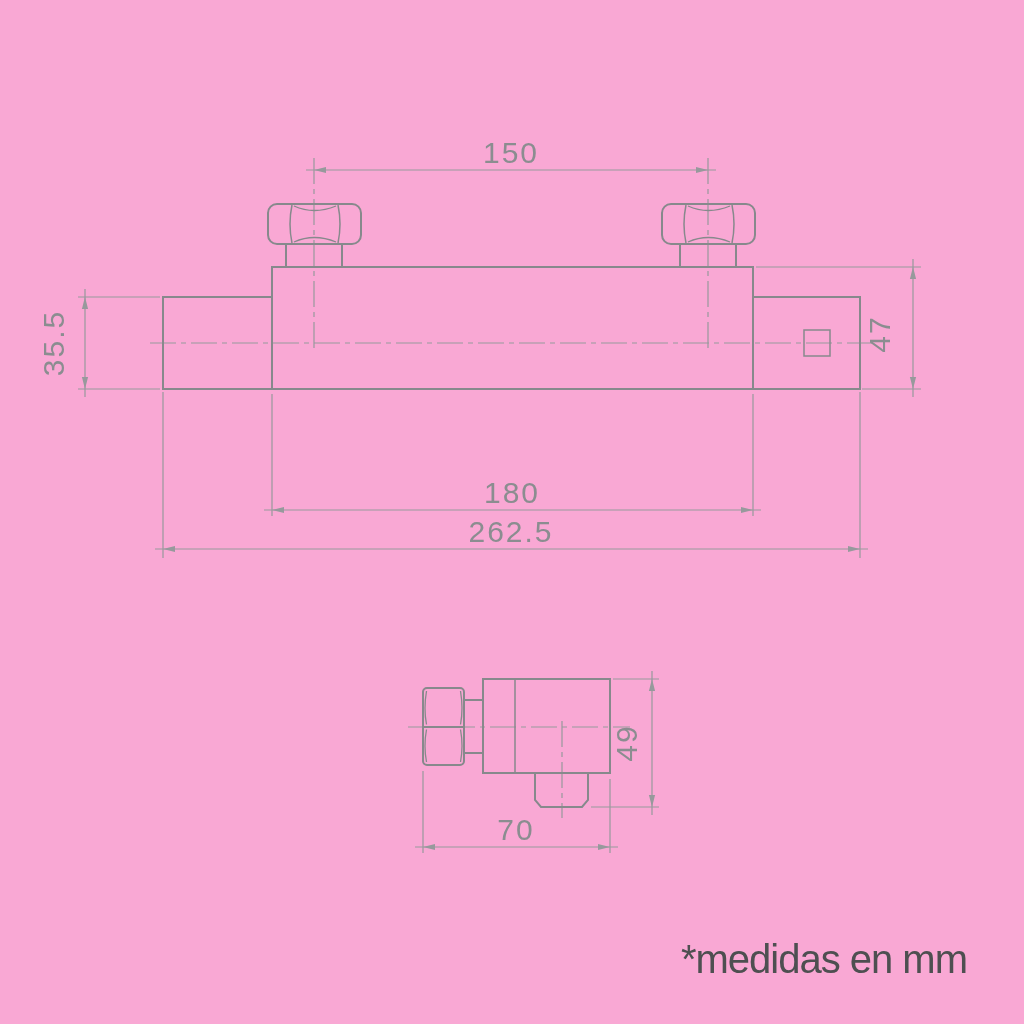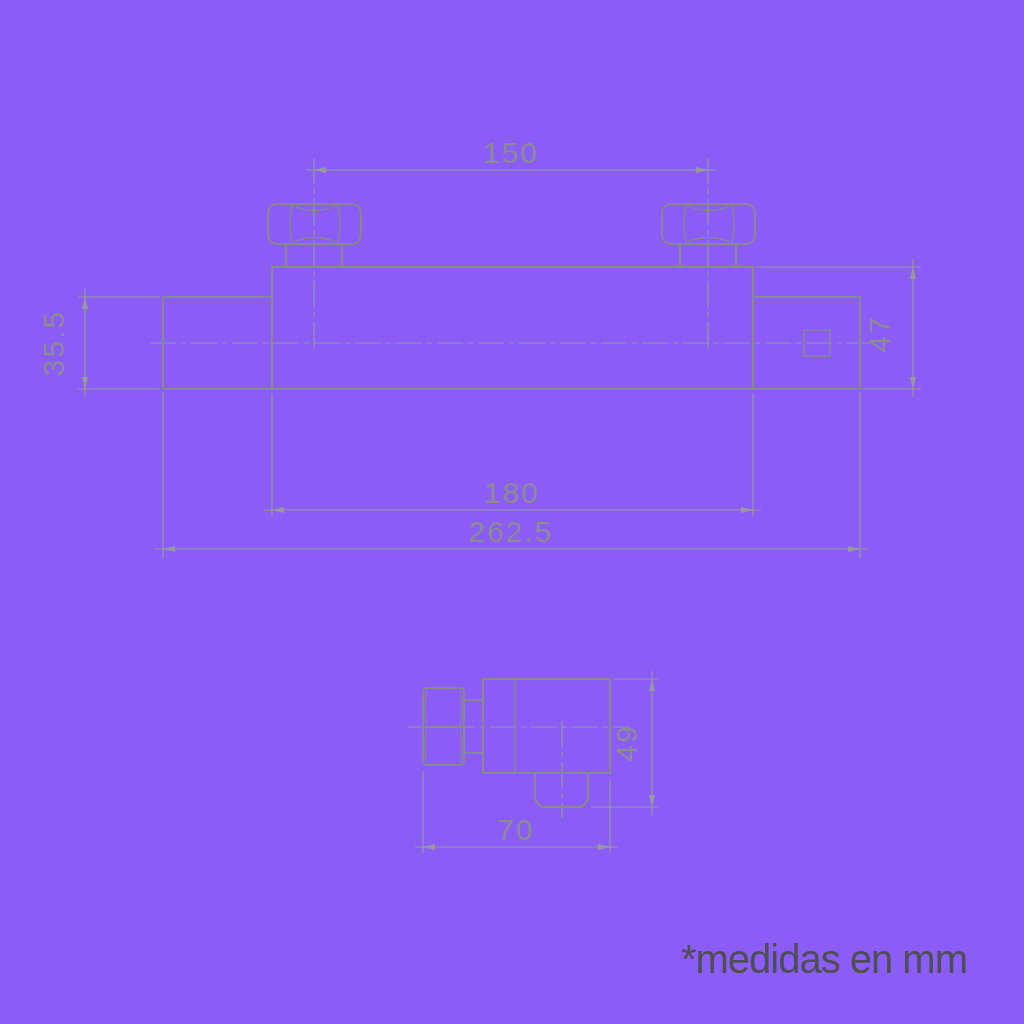--- a/index.html
+++ b/index.html
@@ -4,21 +4,21 @@
 <style>
   html, body {
     margin: 0;
     padding: 0;
     background: #ffffff;
   }
   #canvas {
     position: relative;
     width: 1024px;
     height: 1024px;
-    background: #8b5cf6;
+    background: #f9a8d4;
     overflow: hidden;
   }
   svg { display: block; }
   .dim-text {
     font-family: "Liberation Sans", sans-serif;
     font-size: 30px;
     letter-spacing: 2px;
     font-weight: 400;
   }
   .note-text {

